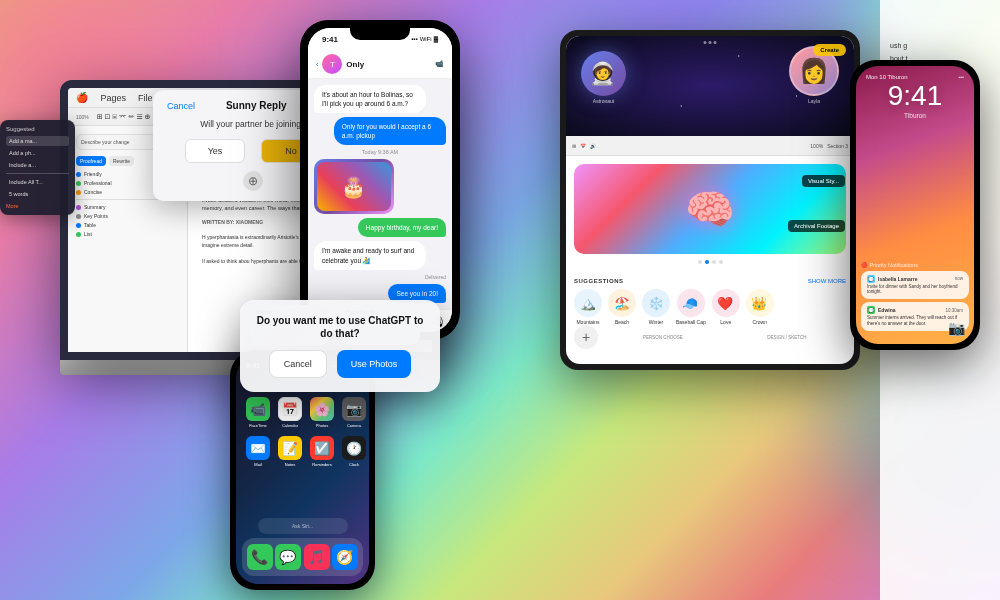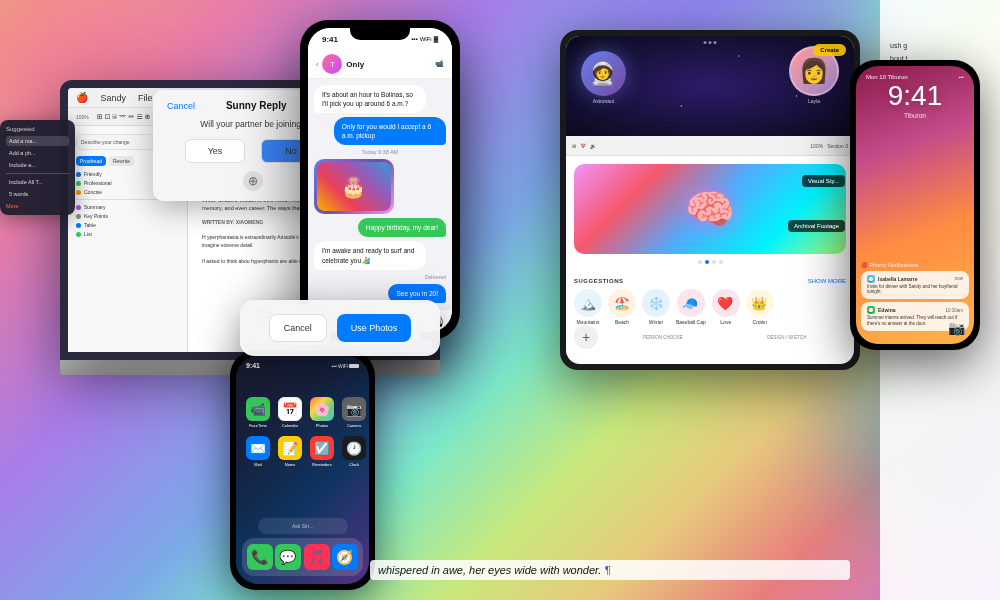--- a/index.html
+++ b/index.html
@@ -251,21 +251,21 @@
       font-size: 9px;
     }
 
     .sr-btn.yes {
       background: #fff;
       border: 1px solid #ddd;
       color: #333;
     }
 
     .sr-btn.no {
-      background: #3b82f6;
+      background: #eab308;
       border: 1px solid #ddd;
       color: #333;
     }
 
     .sr-more {
       display: flex;
       align-items: center;
       justify-content: center;
       margin-top: 8px;
     }
@@ -1145,21 +1145,21 @@
 <div class="blur-circle" style="width:250px;height:250px;background:#06b6d4;right:-80px;bottom:50px;"></div>
 
 <div class="scene">
 
   <div class="mac-laptop">
     <div class="mac-screen">
       <div class="mac-screen-inner">
 
         <div class="mac-menubar">
           <span style="font-size:10px;">🍎</span>
-          <span>Sandy</span>
+          <span>Pages</span>
           <span>File</span>
           <span>Edit</span>
           <span>Insert</span>
           <span>Format</span>
           <span>Arrange</span>
           <span>View</span>
           <span>Window</span>
           <span>Help</span>
         </div>
 
@@ -1299,20 +1299,21 @@
             <span class="msg-input-text">iMessage</span>
           </div>
           <span style="font-size:10px;">🎙</span>
         </div>
 
       </div>
     </div>
   </div>
 
   <div class="chatgpt-dialog">
+    <div class="cgpt-title">Do you want me to use ChatGPT to do that?</div>
     <div class="cgpt-buttons">
       <div class="cgpt-btn cancel">Cancel</div>
       <div class="cgpt-btn use">Use Photos</div>
     </div>
   </div>
 
   <div class="ipad-right">
     <div class="ipad-frame">
       <div class="ipad-screen">
 
@@ -1538,18 +1539,14 @@
       <div>lecide</div>
       <div>skippe</div>
       <div>er. <span class="pilcrow">¶</span></div>
       <div style="height:16px;"></div>
       <div>mead</div>
       <div>tering</div>
       <div>intrica</div>
     </div>
   </div>
 
-  <div class="bottom-text">
-    <span>whispered in awe, her eyes wide with wonder.</span>
-    <span class="pilcrow">¶</span>
-  </div>
 
 </div>
 
 </body></html>

